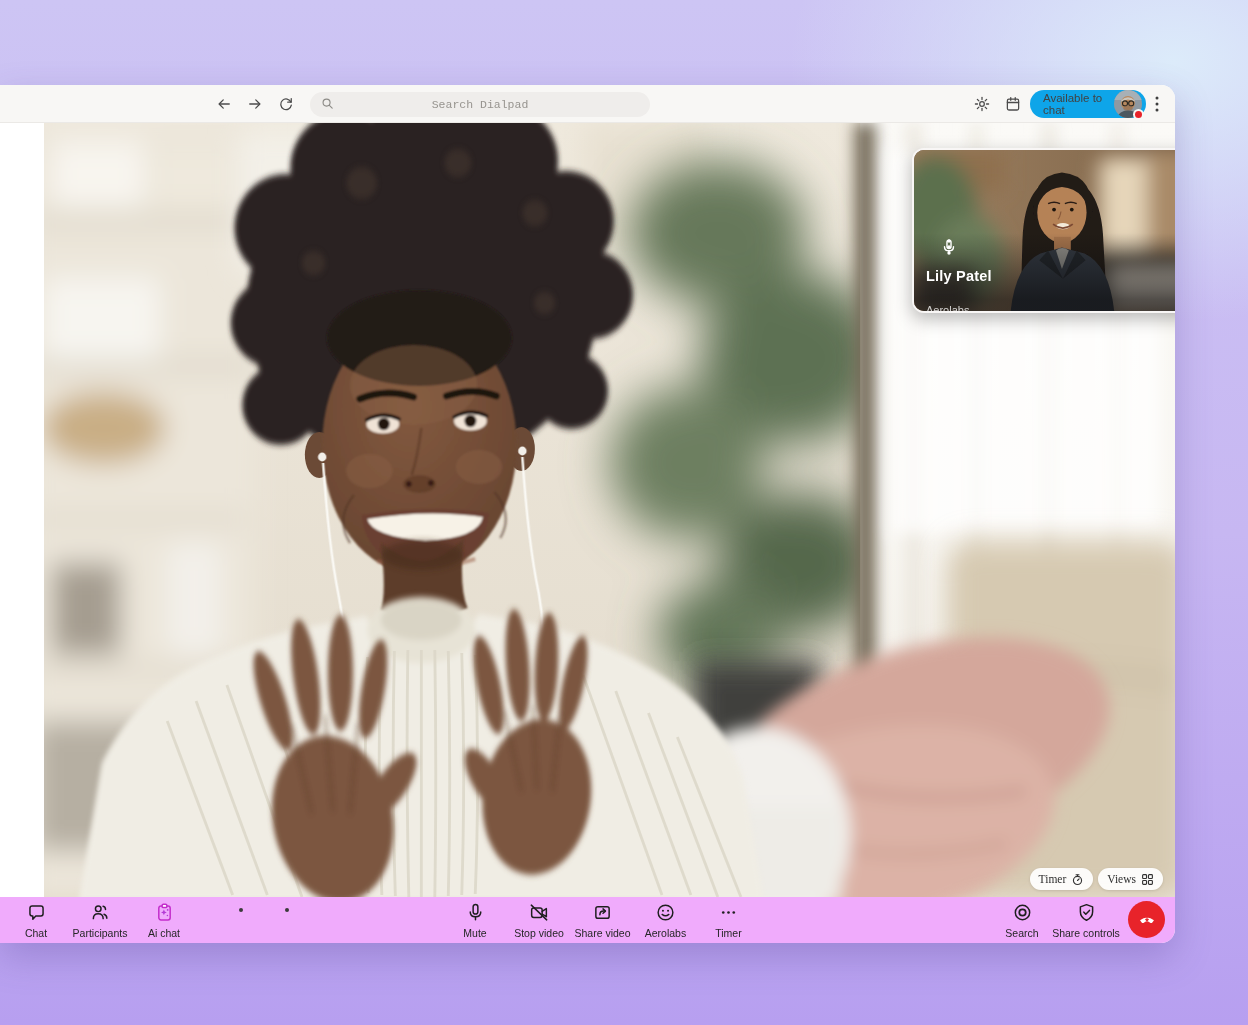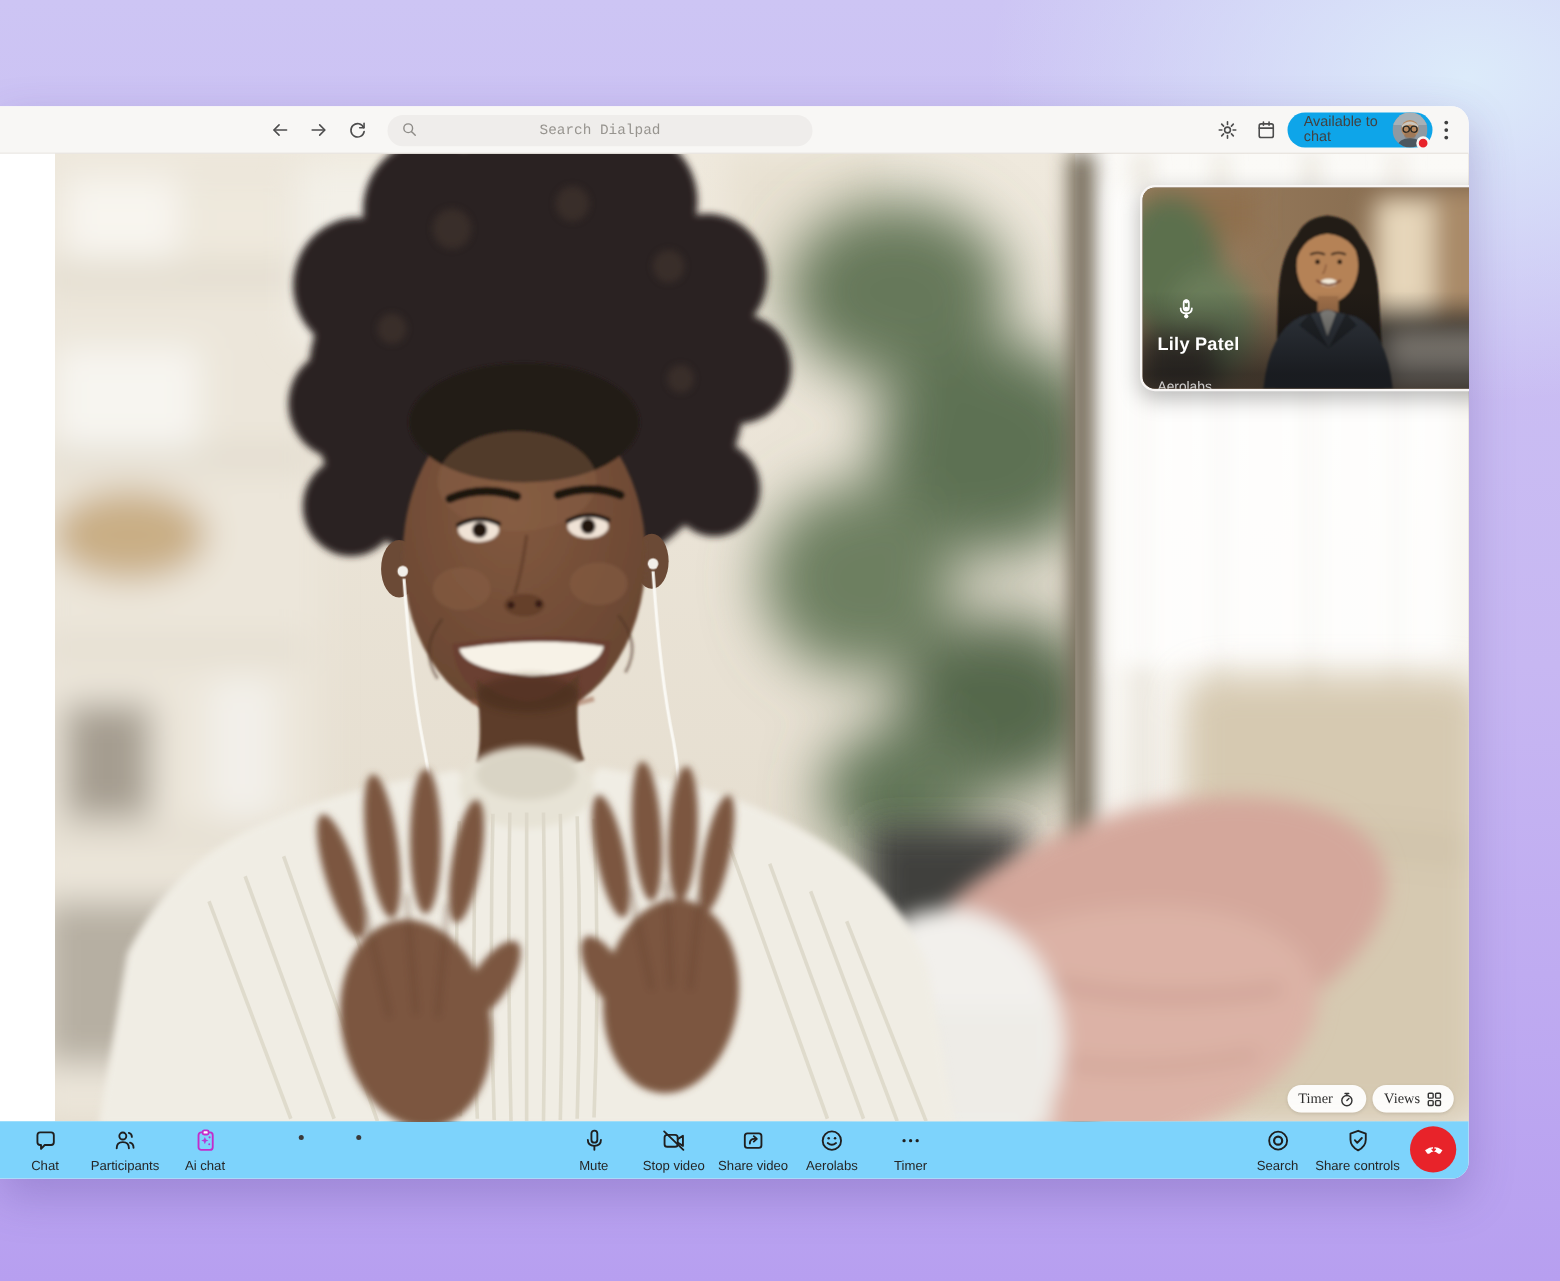--- a/index.html
+++ b/index.html
@@ -61,21 +61,21 @@
   .pip-name{ position:absolute; left:12px; top:118px; color:#fff; font-size:14.5px; font-weight:bold; letter-spacing:.2px;}
   .pip-company{ position:absolute; left:12px; top:154px; color:rgba(255,255,255,.78); font-size:11px; }
   .overlay-pills{ position:absolute; right:12px; bottom:7px; display:flex; gap:5px; }
   .o-pill{
     height:22px; padding:0 9px; border-radius:11px; border:none; cursor:pointer;
     background:rgba(255,255,255,.93); color:#2e2e2e; font-size:11.5px;
     display:flex; align-items:center; gap:5px; box-shadow:0 1px 3px rgba(0,0,0,.12);
     font-family:Liberation Serif, serif;
   }
   
-  .call-toolbar{ position:relative; height:46px; flex:0 0 46px; background:#7dd3fc;text-decoration:underline; }
+  .call-toolbar{ position:relative; height:46px; flex:0 0 46px; background:#f0abfc;text-decoration:underline; }
   .tb-item{
     position:absolute; top:3px; height:40px; background:none; border:none; cursor:pointer;
     display:flex; flex-direction:column; align-items:center; justify-content:space-between;
     padding:2px 0 1px 0; font-family:"Liberation Sans","DejaVu Sans",sans-serif;
   }
   .tb-item .tb-label{ font-size:10.5px; color:#262626; white-space:nowrap; }
   .tb-dot{ position:absolute; top:11px; width:4px; height:4px; border-radius:50%; background:#3a3a3a; }
   .end-call{
     position:absolute; left:1128px; top:4px; width:37px; height:37px; border-radius:50%;
     border:none; cursor:pointer; display:flex; align-items:center; justify-content:center;

